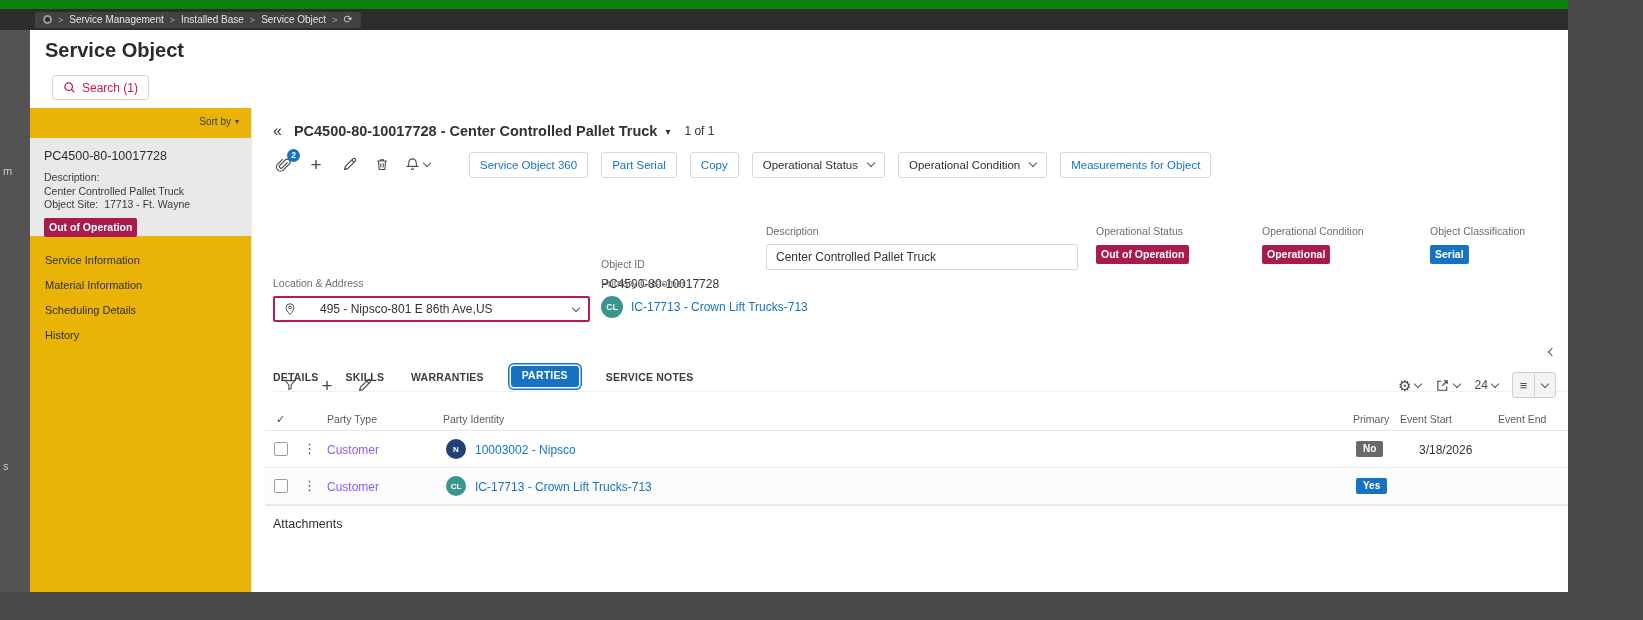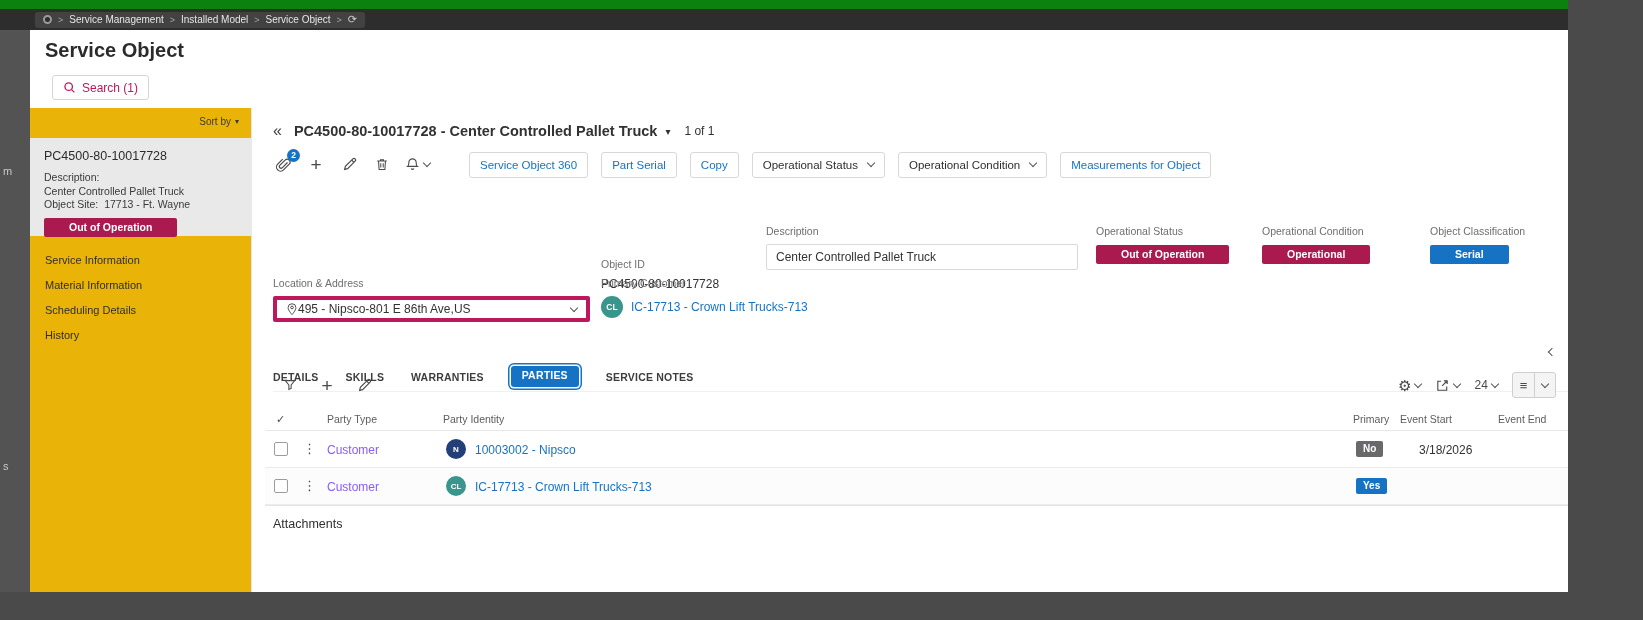--- a/index.html
+++ b/index.html
@@ -28,21 +28,21 @@
   .sidebar { position:absolute; left:0; top:78px; width:222px; bottom:0; border-right:1px solid #e4e4e4; background:#eab308; }
   .sort-ctl { position:absolute; top:8px; right:12px; display:flex; align-items:center; gap:4px; font-size:10px; color:#3b3b3b; cursor:pointer; }
   .caret-glyph { font-size:8px; color:#3b3b3b; }
   .side-card { position:absolute; left:0; top:30px; width:222px; height:98px; background:#e9e9e9; padding:11px 14px 0; cursor:pointer; }
   .card-id { font-size:12.5px; color:#2c2c2c; margin-bottom:8px; }
   .card-line { font-size:10.5px; color:#3a3a3a; line-height:13.5px; }
   .side-nav { position:absolute; left:0; top:128px; right:0; padding-top:12px; }
   .side-nav-item { height:25px; line-height:25px; padding-left:15px; font-size:11px; color:#2f2f2f; cursor:pointer; }
 
   .badge { display:inline-block; color:#fff; font-weight:700; white-space:nowrap; }
-  .badge-lg { font-size:10.5px; padding:3px 25px 4px; border-radius:2px; }
+  .badge-lg { font-size:10.5px; padding:3px 5px 4px; border-radius:2px; }
   .badge-sm { font-size:10px; padding:2px 7px 3px; border-radius:2px; }
   .bg-crimson { background:#aa1a4f; }
   .bg-blue { background:#1673c4; }
   .bg-gray { background:#69696c; }
   .bg-navy { background:#223f77; }
   .bg-teal { background:#3a968c; }
   .side-card .badge { margin-top:6px; }
 
   .obj-header { position:absolute; left:243px; top:90px; height:22px; display:flex; align-items:center; }
   .collapse-ico { font-size:16px; color:#3f3f3f; cursor:pointer; margin-right:12px; line-height:1; }
@@ -61,21 +61,21 @@
   .tool-btn { height:26px; display:inline-flex; align-items:center; gap:10px; padding:0 10px; border:1px solid #d8d8d8; border-radius:3px; background:#fff; font-size:11.5px; font-family:inherit; cursor:pointer; white-space:nowrap; }
   .tool-btn.blue { color:#1673c4; }
   .tool-btn.dark { color:#2f2f2f; }
   .ml26 { margin-left:26px; }
 
   .field { position:absolute; }
   .field-label { font-size:10.5px; color:#6e6e6e; margin-bottom:7px; }
   .field-value { font-size:12px; color:#333; }
   .link { color:#1673c4; cursor:pointer; text-decoration:none; }
   .desc-input { width:312px; height:26px; border:1px solid #d9d9d9; border-radius:2px; padding:0 9px; font-size:12px; color:#333; font-family:inherit; background:#fff; }
-  .select-box { width:317px; height:26px; border:4px solid #be185d; border-radius:2px; display:flex; align-items:center; gap:0; padding:0 9px; font-size:12px; color:#333; cursor:pointer; background:#fff; }
+  .select-box { width:317px; height:26px; border:2px solid #be185d; border-radius:2px; display:flex; align-items:center; gap:24px; padding:0 9px; font-size:12px; color:#333; cursor:pointer; background:#fff; }
   .select-box .chev { margin-left:auto; }
   .avatar { border-radius:50%; color:#fff; font-weight:700; display:inline-flex; align-items:center; justify-content:center; flex:none; }
   .avatar-22 { width:22px; height:22px; font-size:8.5px; }
   .avatar-20 { width:20px; height:20px; font-size:8px; }
   .cust-value { display:flex; align-items:center; gap:8px; margin-top:2px; }
 
   .tabs-row { position:absolute; left:243px; right:0; top:303px; height:30px; display:flex; align-items:center; gap:27px; border-bottom:1px solid #f0f0f0;margin-top:29px; }
   .tab { font-size:10.5px; font-weight:700; color:#3d3d3d; letter-spacing:0.2px; cursor:pointer; white-space:nowrap; }
   .tab-active { background:#1673c4; color:#fff; padding:3px 11px 6px; border-radius:3px; box-shadow:0 0 0 1.5px #fff, 0 0 0 3px #1673c4; }
   .panel-collapse { position:absolute; right:13px; top:311px; cursor:pointer; }
@@ -120,21 +120,21 @@
 <div class="screen">
 
   <div class="green-bar"></div>
 
   <div class="chrome-bar">
     <div class="crumb-chip">
       <span class="crumb-dot"></span>
       <span class="crumb-sep">&gt;</span>
       <span class="crumb-item">Service Management</span>
       <span class="crumb-sep">&gt;</span>
-      <span class="crumb-item">Installed Model</span>
+      <span class="crumb-item">Installed Base</span>
       <span class="crumb-sep">&gt;</span>
       <span class="crumb-item">Service Object</span>
       <span class="crumb-sep">&gt;</span>
       <span class="crumb-refresh">⟳</span>
     </div>
   </div>
 
   <div class="left-strip">
     <span class="frag frag-top">m</span>
     <span class="frag frag-bottom">s</span>

